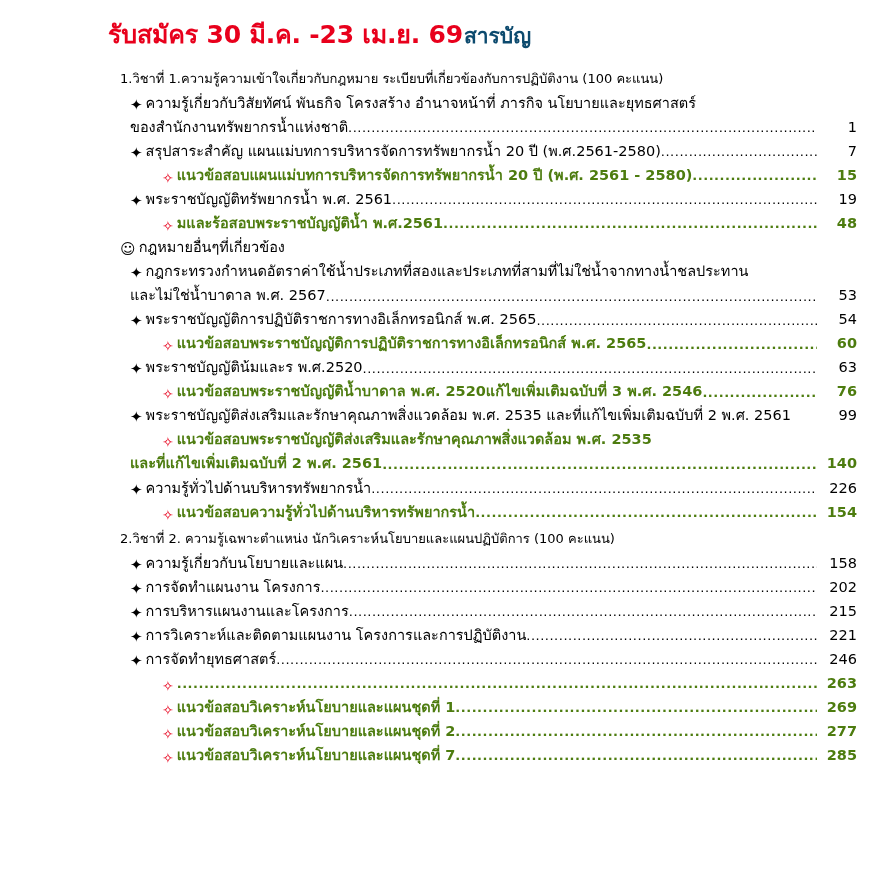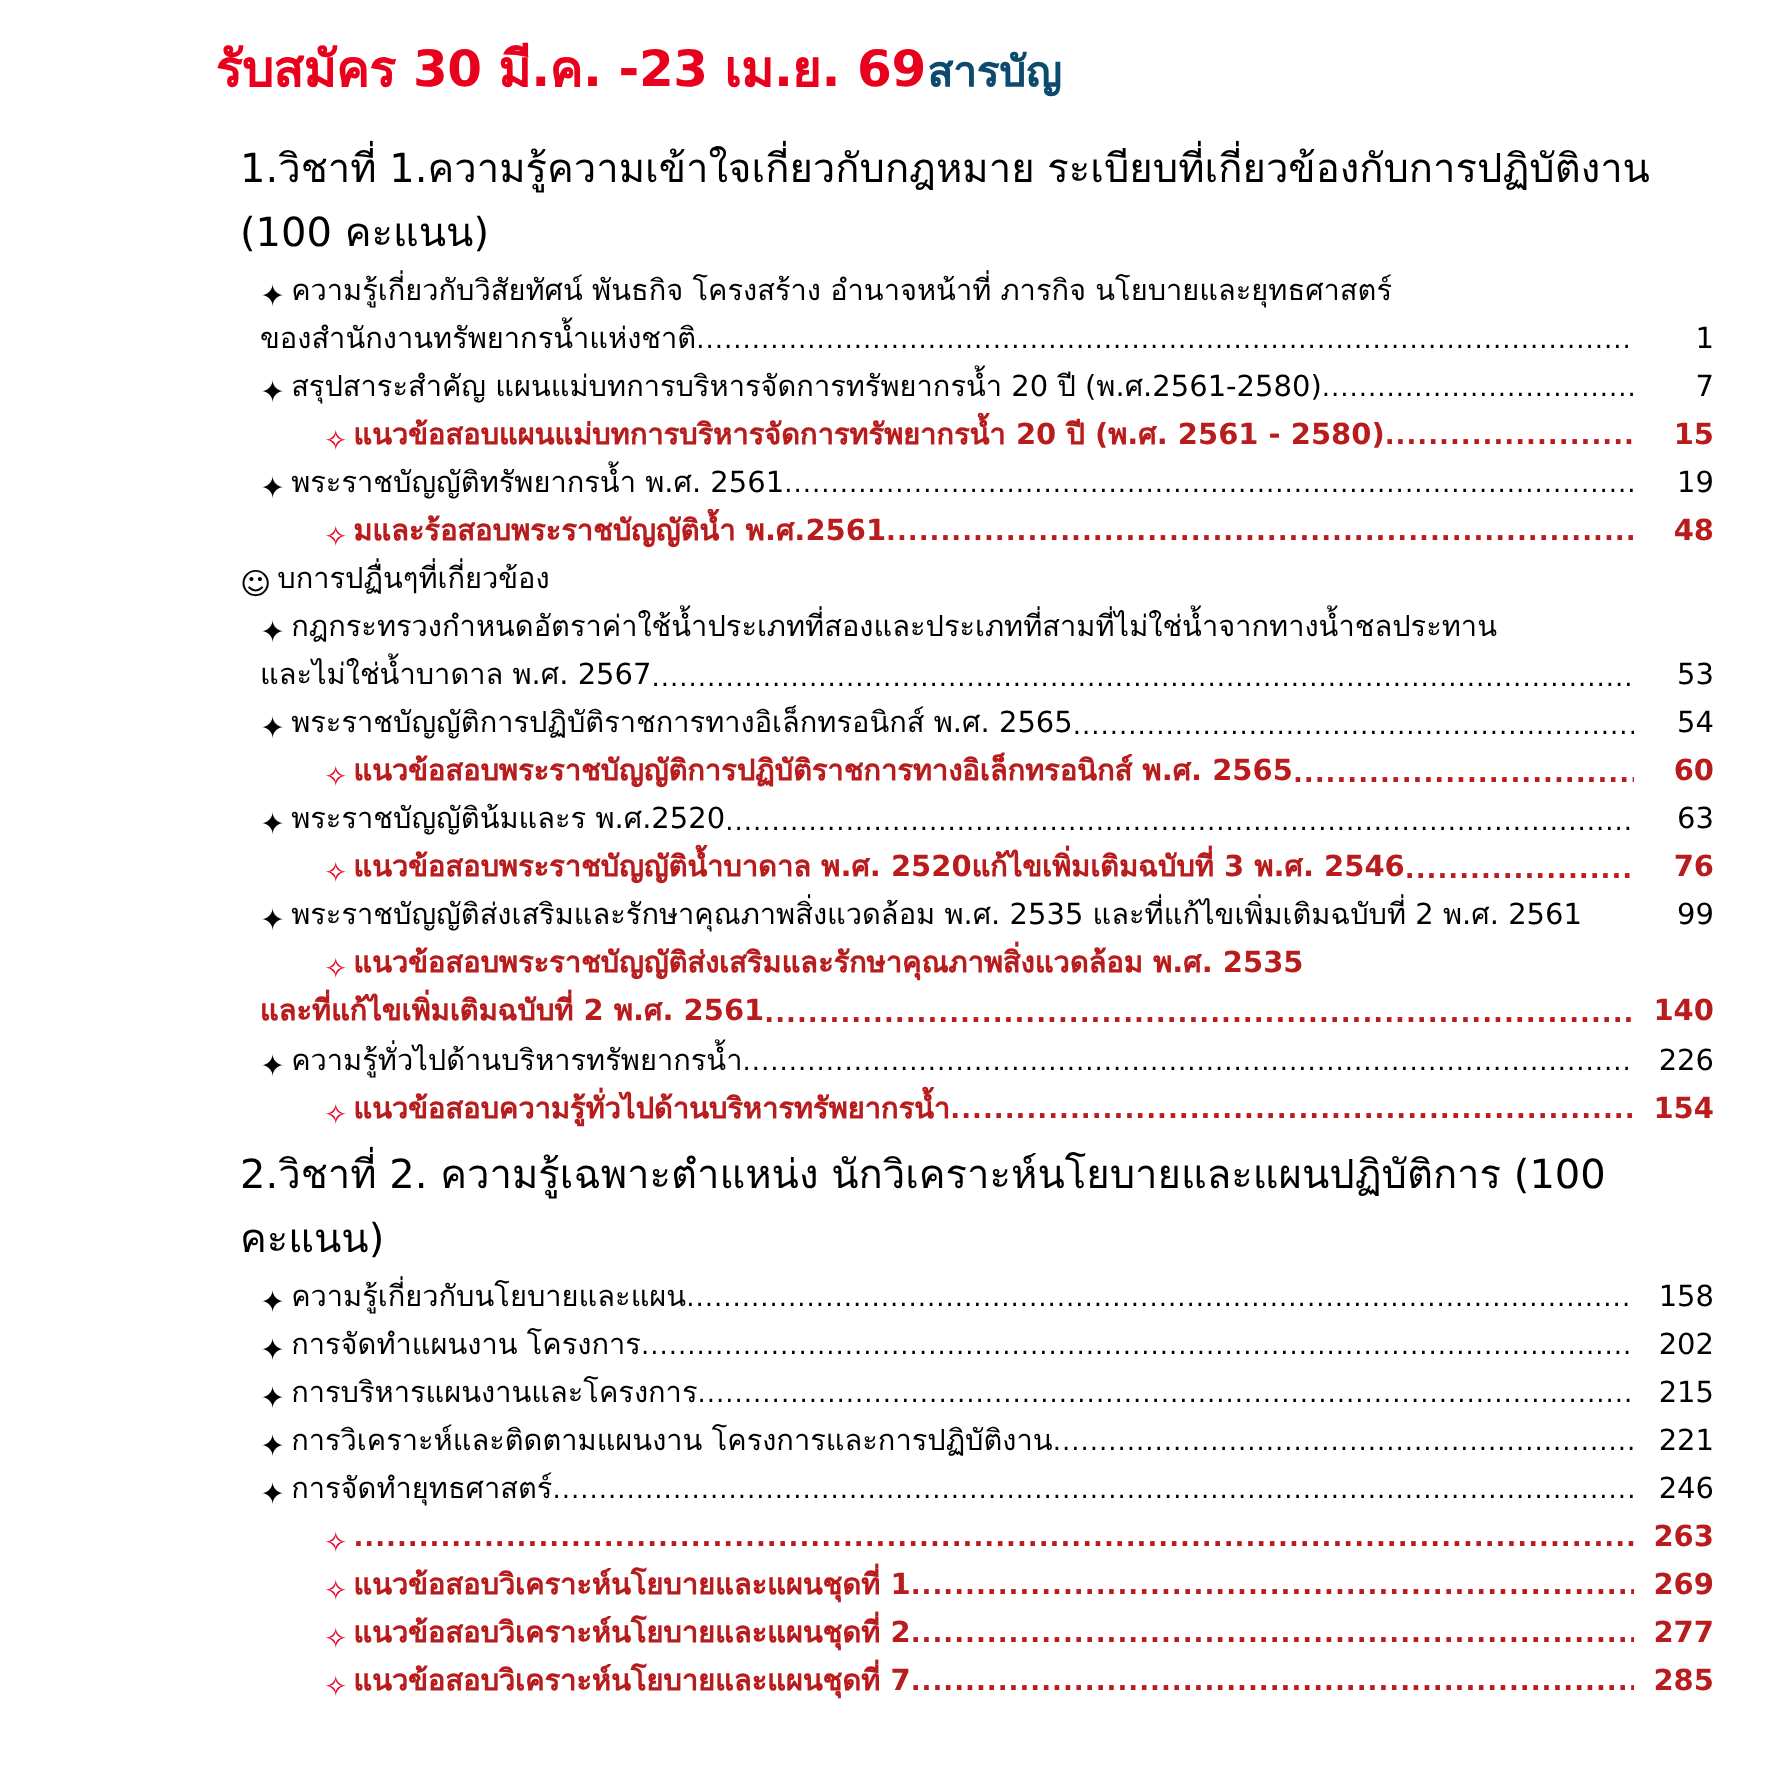--- a/index.html
+++ b/index.html
@@ -78,21 +78,21 @@
   .lvl2 {
     padding-left: 132px;
   }
   .cont {
     padding-left: 100px;
   }
   .cont-red {
     padding-left: 100px;
   }
   .red {
-    color: #b91c1c;
+    color: #4d7c0f;
     font-weight: bold;
   }
   .black {
     color: #000000;
   }
   .bullet {
     flex: 0 0 auto;
     margin-right: 3px;
     font-size: 14px;
     line-height: 1;
@@ -106,21 +106,21 @@
   .bullet.diamond {
     color: #e8001c;
     font-size: 14px;
   }
   .bullet.smiley {
     color: #000000;
     font-size: 15px;
   }
   .sec-head {
     padding-left: 90px;
-    font-size: 20px;
+    font-size: 13px;
     padding-top: 4px;
     padding-bottom: 2px;
   }
 </style>
 </head>
 <body>
 
 <div class="page">
 
   <div class="header">
@@ -158,21 +158,21 @@
         <span class="pg black">19</span>
       </div>
       <div class="row lvl2">
         <span class="bullet diamond">✧</span>
         <span class="txt red">มและร้อสอบพระราชบัญญัติน้ำ พ.ศ.2561</span>
         <span class="dots red">........................................................................................................................................................................................................</span>
         <span class="pg red">48</span>
       </div>
       <div class="row plain">
         <span class="bullet smiley">☺</span>
-        <span class="txt black">บการปฏื่นๆที่เกี่ยวข้อง</span>
+        <span class="txt black">กฎหมายอื่นๆที่เกี่ยวข้อง</span>
       </div>
       <div class="row lvl1">
         <span class="bullet star">✦</span>
         <span class="txt black">กฎกระทรวงกำหนดอัตราค่าใช้น้ำประเภทที่สองและประเภทที่สามที่ไม่ใช่น้ำจากทางน้ำชลประทาน</span>
       </div>
       <div class="row cont">
         <span class="txt black">และไม่ใช่น้ำบาดาล พ.ศ. 2567</span>
         <span class="dots black">........................................................................................................................................................................................................</span>
         <span class="pg black">53</span>
       </div>

